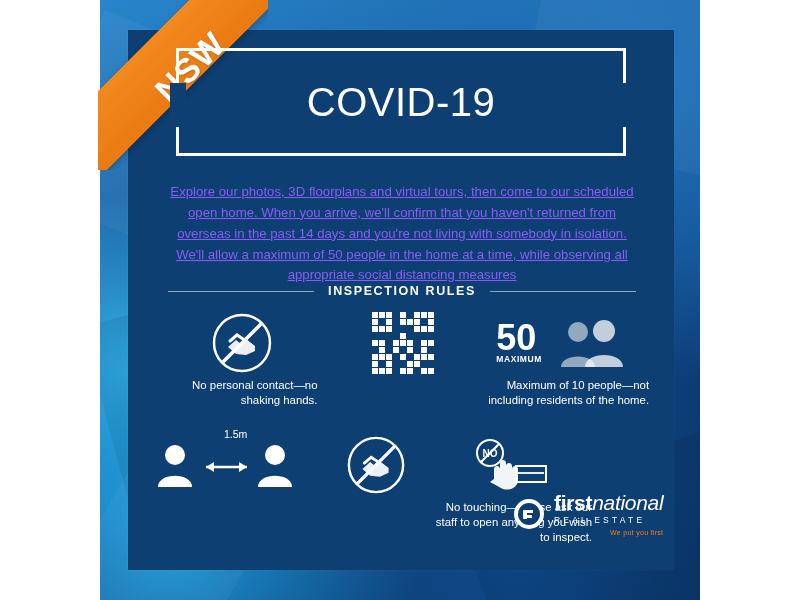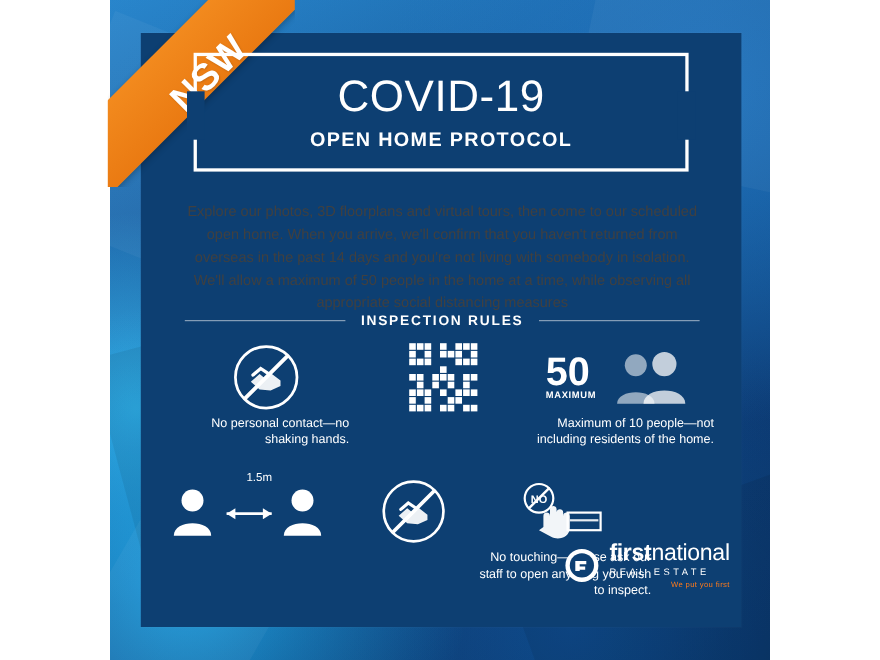--- a/index.html
+++ b/index.html
@@ -131,24 +131,25 @@
   }
   .title-notch.left { left: -9px; }
   .title-notch.right { right: -9px; }
 
   
   .intro {
     position: absolute;
     left: 168px;
     top: 182px;
     width: 468px;
-    color: #404040;
+    color: #8b5cf6;
     font-size: 13.2px;
     line-height: 1.58;
     text-align: center;
+    text-decoration: underline;
   }
 
   
   .rules-head {
     position: absolute;
     left: 168px;
     top: 284px;
     width: 468px;
     display: flex;
     align-items: center;
@@ -251,21 +252,21 @@
   }
   .logo-text {
     color: #ffffff;
     line-height: 1;
   }
   .logo-main {
     font-size: 21px;
     font-weight: bold;
     letter-spacing: -0.3px;
   }
-  .logo-main .light { font-weight: normal; }
+  .logo-main .light { font-weight: normal; font-style: italic; }
   .logo-sub {
     font-size: 8.5px;
     letter-spacing: 3.2px;
     margin-top: 3px;
   }
   .logo-tag {
     font-size: 7px;
     color: #ff7a1a;
     letter-spacing: 0.3px;
     text-align: right;
@@ -289,21 +290,20 @@
 
   <div class="ribbon">
     <div class="ribbon-band"></div>
     <div class="ribbon-label">NSW</div>
   </div>
 
   <div class="title-box">
     <div class="title-notch left"></div>
     <div class="title-notch right"></div>
     <div class="title-main">COVID-19</div>
-    <div class="title-sub">OPEN HOME PROTOCOL</div>
   </div>
 
   <div class="intro">Explore our photos, 3D floorplans and virtual tours, then come to our scheduled open home. When you arrive, we'll confirm that you haven't returned from overseas in the past 14 days and you're not living with somebody in isolation. We'll allow a maximum of 50 people in the home at a time, while observing all appropriate social distancing measures</div>
 
   <div class="rules-head">
     <div class="rules-line"></div>
     <div class="rules-title">INSPECTION RULES</div>
     <div class="rules-line"></div>
   </div>
 

